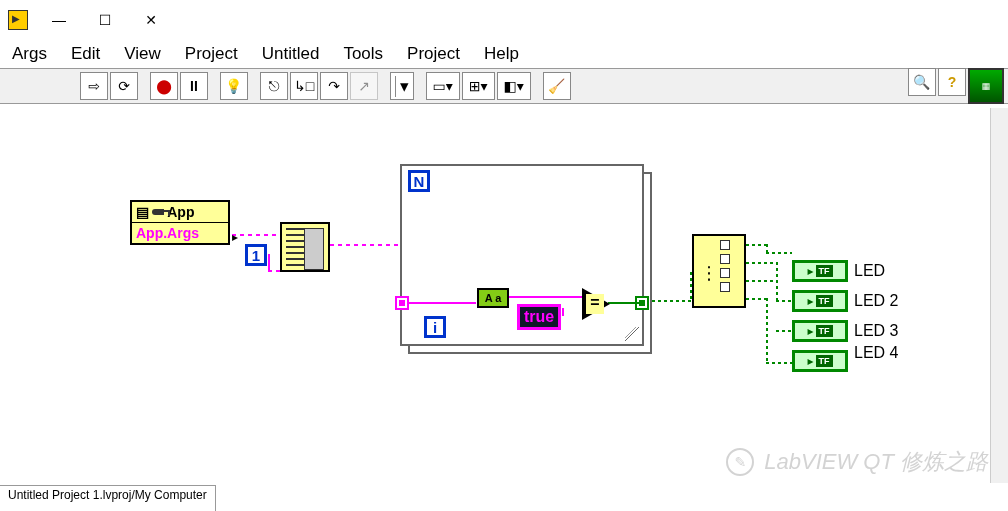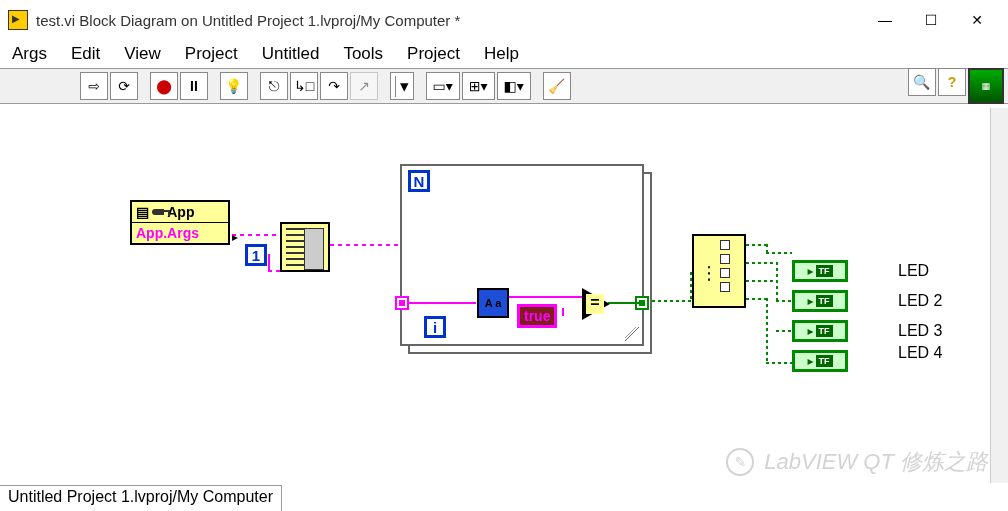--- a/index.html
+++ b/index.html
@@ -49,62 +49,61 @@
 .forloop .stack1 { position: absolute; left: 8px; top: 8px; right: 0; bottom: 0; border: 2px solid #666; background: #fff; }
 .forloop .stack0 { position: absolute; left: 0; top: 0; right: 8px; bottom: 8px; border: 2px solid #666; background: #fff; }
 .forloop .n-term { position: absolute; left: 6px; top: 4px; width: 22px; height: 22px; border: 3px solid #0033cc; color: #0033cc; font-weight: bold; display: flex; align-items: center; justify-content: center; font-size: 15px; }
 .forloop .i-term { position: absolute; left: 22px; bottom: 6px; width: 22px; height: 22px; border: 3px solid #0033cc; color: #0033cc; font-weight: bold; display: flex; align-items: center; justify-content: center; font-size: 15px; }
 .forloop .tunnel-l { position: absolute; left: -7px; top: 130px; width: 14px; height: 14px; background: #fff; border: 2px solid #ff00ff; }
 .forloop .tunnel-l::after { content: ""; position: absolute; left: 2px; top: 2px; width: 6px; height: 6px; background: #ff00ff; }
 .forloop .tunnel-r { position: absolute; right: -7px; top: 130px; width: 14px; height: 14px; background: #fff; border: 2px solid #008800; }
 .forloop .tunnel-r::after { content: ""; position: absolute; left: 2px; top: 2px; width: 6px; height: 6px; background: #008800; }
 .forloop .corner { position: absolute; right: 3px; bottom: 3px; width: 14px; height: 14px; background: linear-gradient(135deg, transparent 48%, #666 50%, transparent 52%), linear-gradient(135deg, transparent 38%, #666 40%, transparent 42%); }
 
-.aa-node { position: absolute; left: 75px; top: 122px; width: 32px; height: 30px; border: 2px solid #000; background: #1d4ed8; font-size: 11px; display: flex; align-items: center; justify-content: center; font-weight: bold; }
-.true-const { position: absolute; left: 115px; top: 138px; border: 3px solid #ff00ff; background: #7f1d1d; color: #ff00ff; font-weight: bold; padding: 1px 4px; font-size: 14px; }
+.aa-node { position: absolute; left: 75px; top: 122px; width: 32px; height: 20px; border: 2px solid #000; background: #84cc16; font-size: 11px; display: flex; align-items: center; justify-content: center; font-weight: bold; }
+.true-const { position: absolute; left: 115px; top: 138px; border: 3px solid #ff00ff; background: #0f172a; color: #ff00ff; font-weight: bold; padding: 1px 4px; font-size: 16px; }
 .eq-node { position: absolute; left: 180px; top: 122px; width: 0; height: 0; border-top: 16px solid transparent; border-bottom: 16px solid transparent; border-left: 28px solid #000; }
 .eq-node::after { content: "="; position: absolute; left: -24px; top: -10px; color: #000; font-weight: bold; font-size: 16px; background: #ffff99; width: 18px; height: 20px; text-align: center; }
 
 
 .unbundle { position: absolute; left: 692px; top: 130px; width: 54px; height: 74px; border: 2px solid #000; background: #ffff99; }
 .unbundle .rows { position: absolute; left: 26px; top: 4px; display: flex; flex-direction: column; gap: 4px; }
 .unbundle .rows div { width: 10px; height: 10px; border: 1px solid #333; background: #fff; }
 .unbundle::before { content: "⋮"; position: absolute; left: 6px; top: 26px; font-size: 18px; }
 
 
 .led-block { position: absolute; left: 792px; width: 56px; height: 22px; border: 3px solid #008800; background: #ccffcc; display: flex; align-items: center; justify-content: center; gap: 2px; }
 .led-block .tf { background: #006600; color: #fff; font-size: 9px; padding: 1px 3px; font-weight: bold; }
 .led-block .arrow { color: #006600; font-size: 12px; }
-.led-label { position: absolute; left: 854px; font-size: 16px; margin-left: 44px; }
+.led-label { position: absolute; left: 854px; font-size: 16px; }
 
 
 .wire { position: absolute; background: #ff00ff; }
 .wire.h { height: 2px; }
 .wire.v { width: 2px; }
 .wire.dot { height: 2px; background: repeating-linear-gradient(90deg, #ff00ff 0 4px, transparent 4px 8px); }
 .wire.green { background: #008800; }
 .wire.green.dot { background: repeating-linear-gradient(90deg, #008800 0 3px, transparent 3px 6px); }
 .wire.green.dotv { width: 2px; background: repeating-linear-gradient(180deg, #008800 0 3px, transparent 3px 6px); }
 
 
-.statusbar { position: absolute; left: 0; bottom: 0; height: 26px; border-top: 1px solid #999; border-right: 1px solid #999; padding: 2px 8px; font-size: 16px; background: #fff; }
+.statusbar { position: absolute; left: 0; bottom: 0; height: 26px; border-top: 1px solid #999; border-right: 1px solid #999; padding: 2px 8px; font-size: 12px; background: #fff; }
 
 
 .watermark { position: absolute; right: 20px; bottom: 34px; color: rgba(200,200,200,0.8); font-size: 22px; font-style: italic; display: flex; align-items: center; gap: 10px; }
 .watermark .wm-icon { width: 28px; height: 28px; border-radius: 50%; border: 2px solid rgba(200,200,200,0.8); display: flex; align-items: center; justify-content: center; font-size: 14px; font-style: normal; }
 
 
 .vscroll { position: absolute; right: 0; top: 108px; width: 18px; bottom: 28px; background: #f0f0f0; border-left: 1px solid #ccc; }
 </style>
 </head>
 <body>
 
 <div class="titlebar">
   <div class="icon"></div>
-  <div class="title">test.vi Block Diagram on Untitled Project 1.lvproj/My Computer *</div>
   <div class="winbtn">—</div>
   <div class="winbtn">☐</div>
   <div class="winbtn">✕</div>
 </div>
 
 <div class="menubar">
   <span>Args</span>
   <span>Edit</span>
   <span>View</span>
   <span>Project</span>

